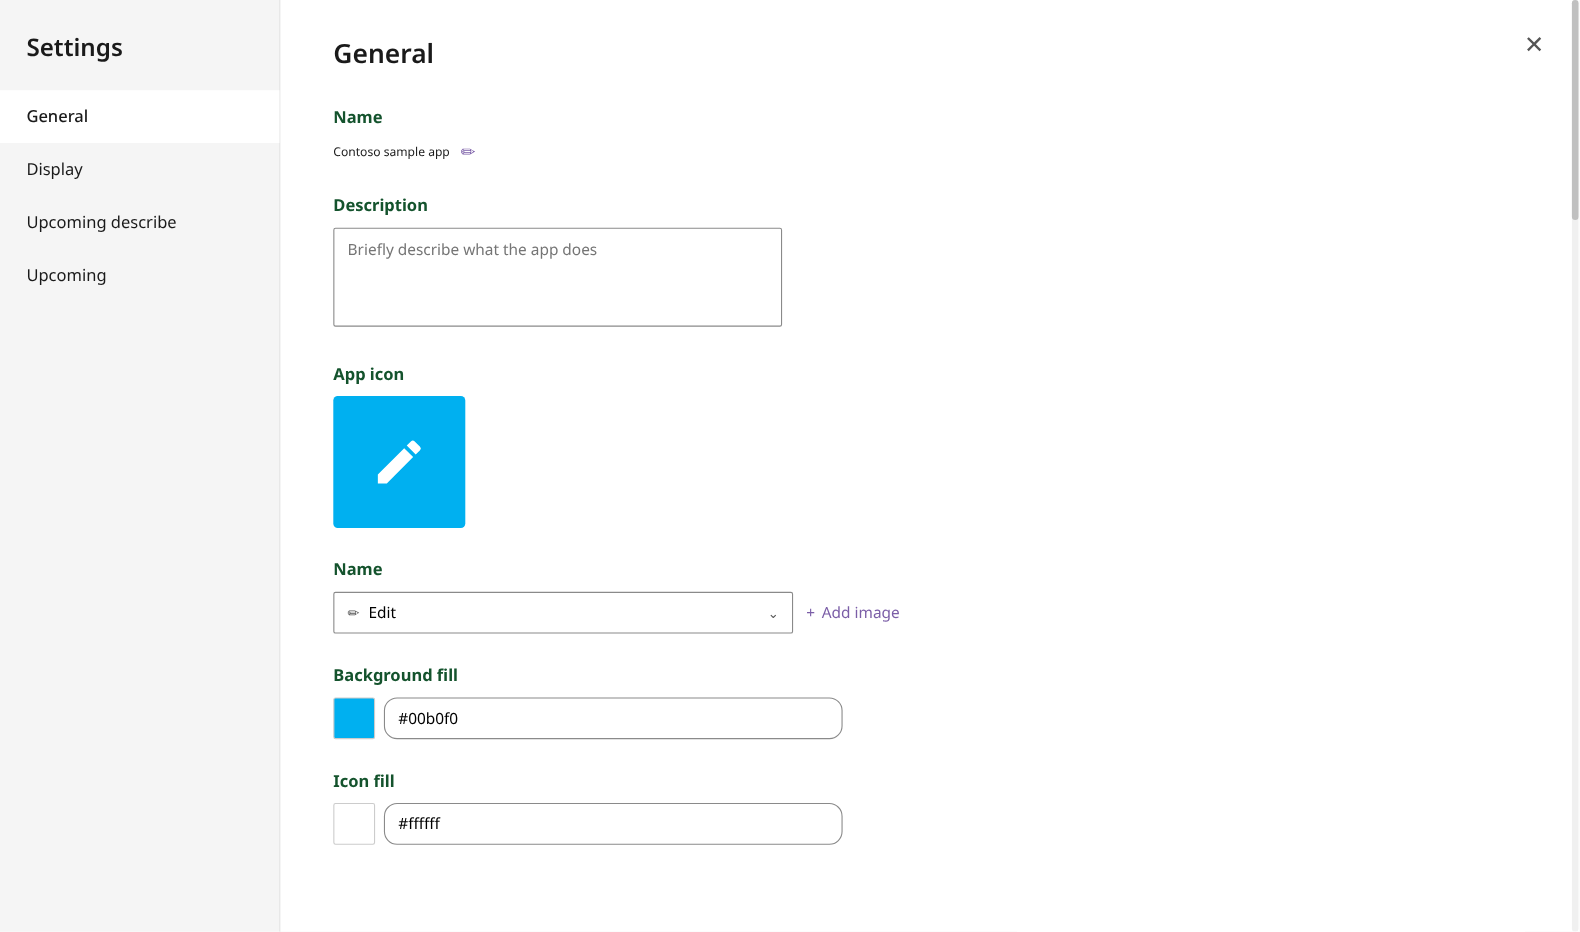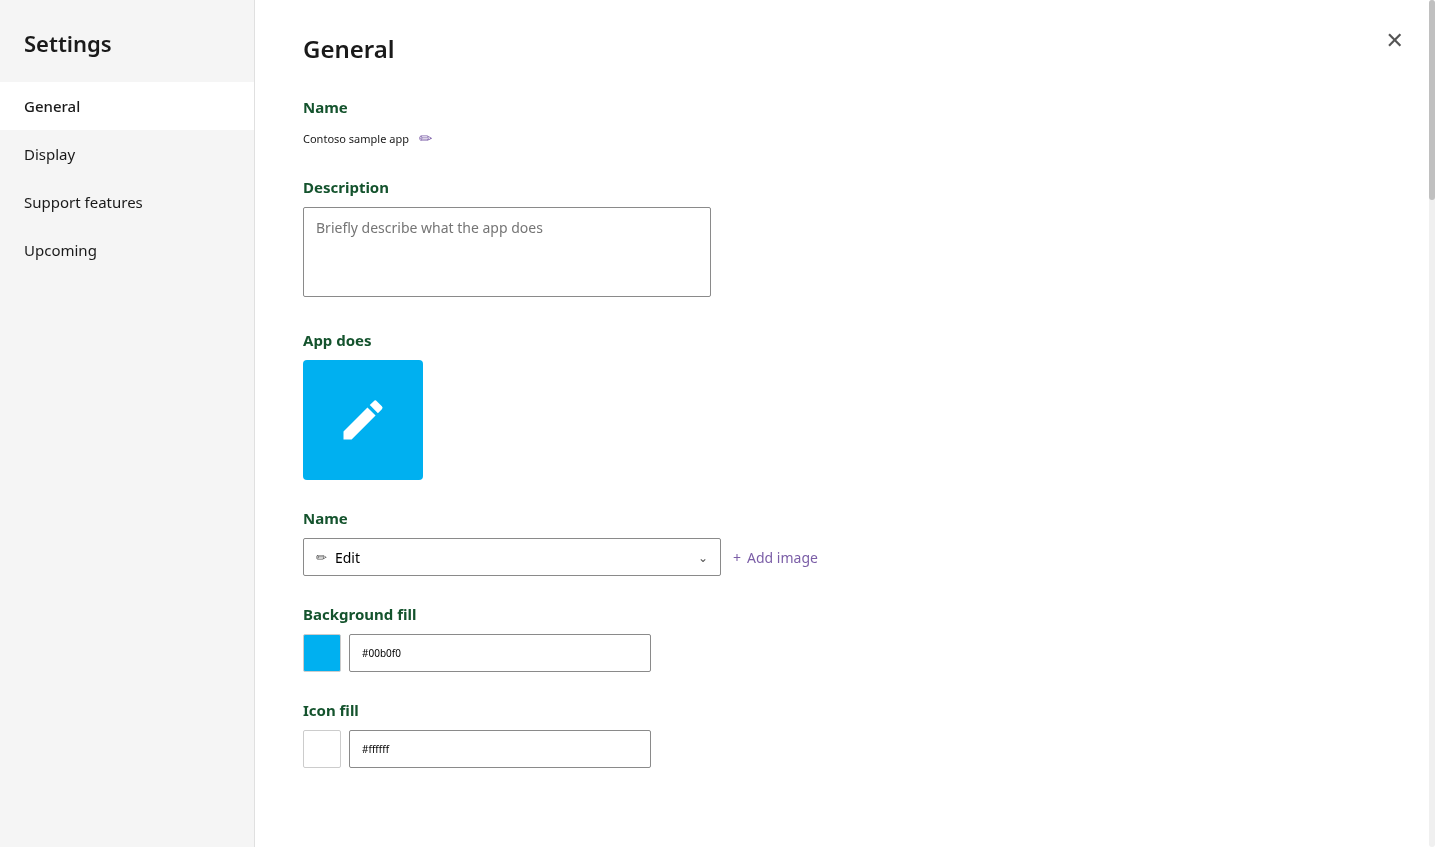--- a/index.html
+++ b/index.html
@@ -194,26 +194,26 @@
     .color-swatch {
       width: 38px;
       height: 38px;
       border-radius: 2px;
       border: 1px solid #ccc;
       cursor: pointer;
       flex-shrink: 0;
     }
 
     .color-input {
-      width: 302px;
+      width: 417px;
       height: 38px;
       border: 1px solid #8a8a8a;
-      border-radius: 2px;
+      border-radius: 12px;
       padding: 0 12px;
-      font-size: 10px;
+      font-size: 14px;
       font-family: inherit;
       outline: none;
     }
 
     .scrollbar {
       position: absolute;
       right: 0;
       top: 0;
       width: 8px;
       height: 100%;
@@ -241,21 +241,21 @@
 <div class="sidebar">
   <div class="sidebar-title">Settings</div>
 
   <div class="sidebar-item active">
     <span>General</span>
   </div>
   <div class="sidebar-item">
     <span>Display</span>
   </div>
   <div class="sidebar-item">
-    <span>Support features</span>
+    <span>Upcoming describe</span>
   </div>
   <div class="sidebar-item">
     <span>Upcoming</span>
   </div>
 </div>
 
 <div class="main-content">
 
   <div class="main-header">
     <h1 class="main-title">General</h1>
@@ -270,21 +270,21 @@
       <span class="edit-icon-pencil">✏</span>
     </div>
   </div>
 
   <div class="section">
     <div class="section-label">Description</div>
     <textarea class="description-textarea" placeholder="Briefly describe what the app does" style=""></textarea>
   </div>
 
   <div class="section">
-    <div class="section-label">App does</div>
+    <div class="section-label">App icon</div>
     <div class="app-icon-preview">
 
       <svg viewBox="0 0 24 24" fill="none" xmlns="http://www.w3.org/2000/svg">
         <path d="M3 17.25V21h3.75L17.81 9.94l-3.75-3.75L3 17.25zM20.71 7.04a1 1 0 000-1.41l-2.34-2.34a1 1 0 00-1.41 0l-1.83 1.83 3.75 3.75 1.83-1.83z" fill="white"></path>
       </svg>
     </div>
   </div>
 
   <div class="section">
     <div class="section-label">Name</div>

